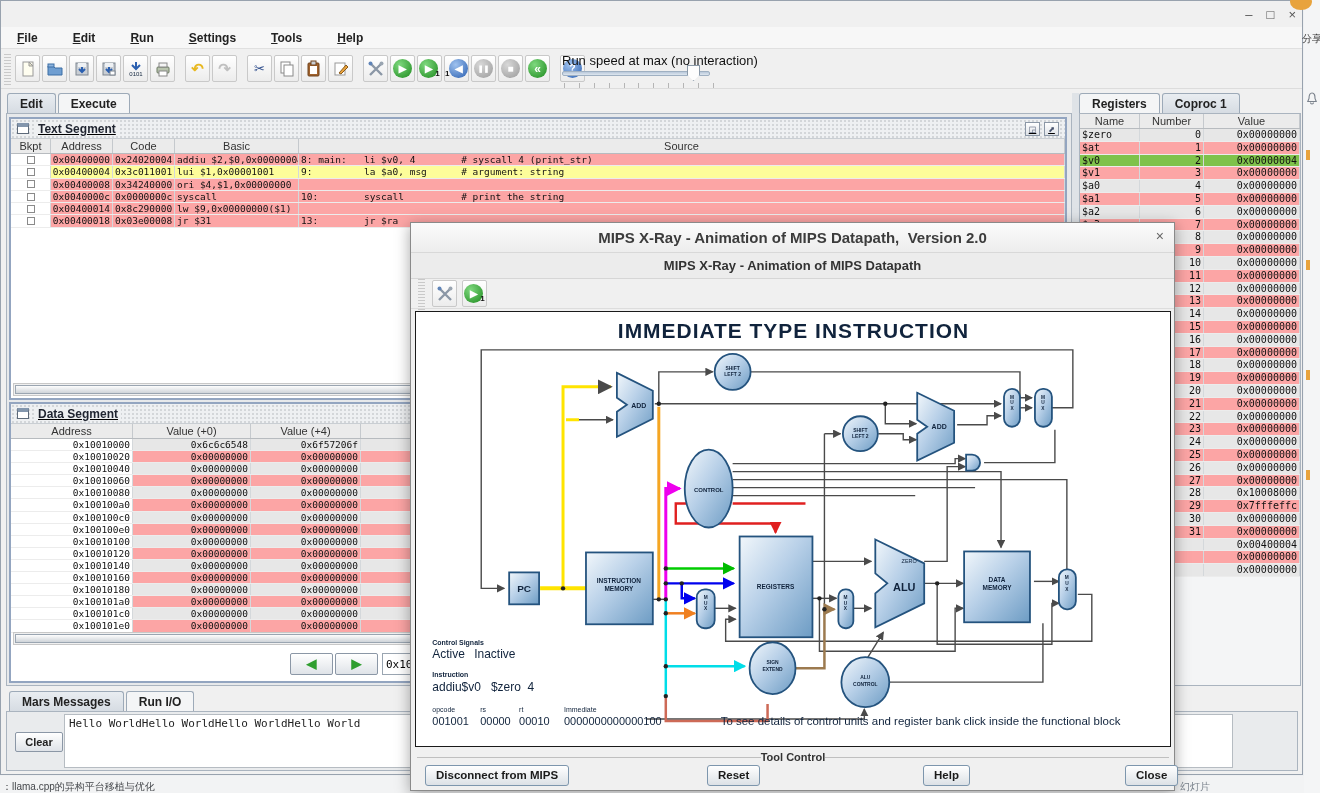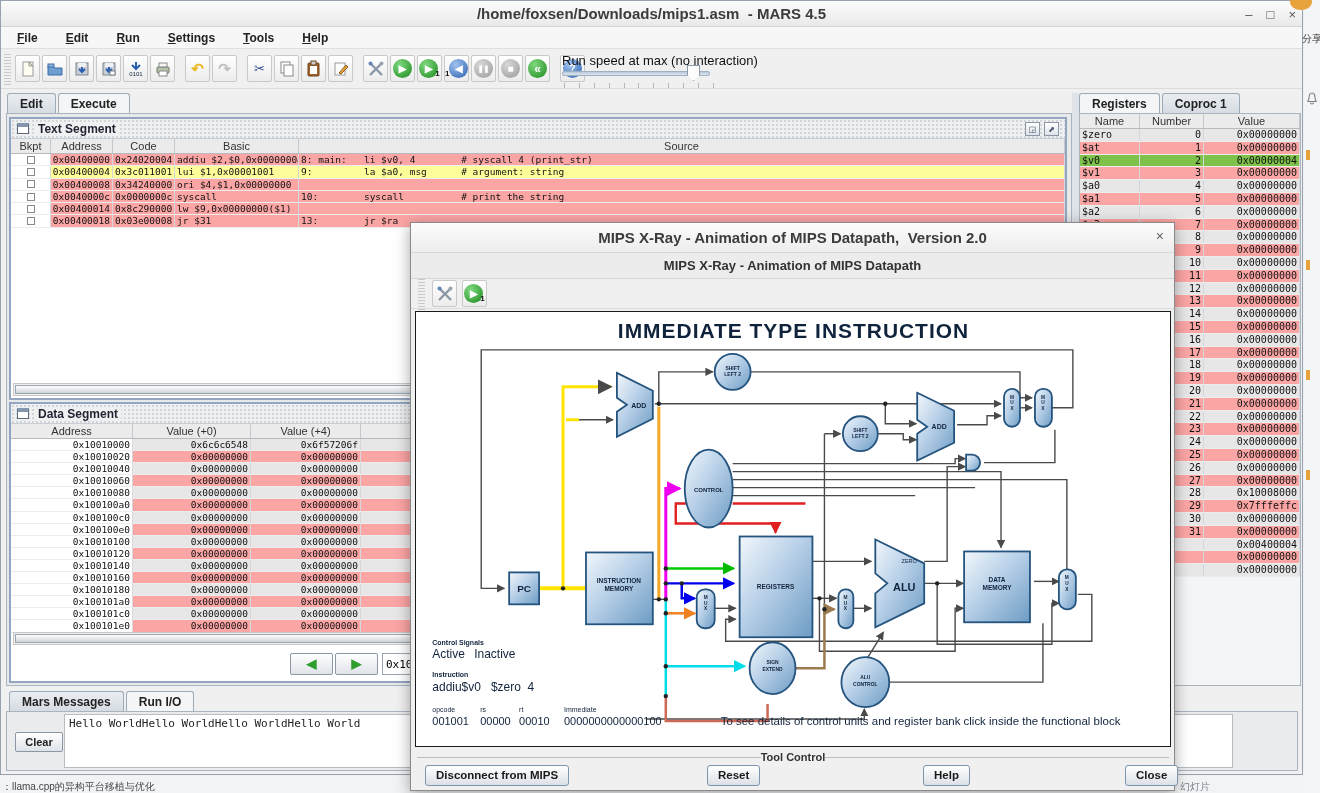--- a/index.html
+++ b/index.html
@@ -11,21 +11,21 @@
     background:#f0f0f0; border:1px solid #98a2ae; z-index:1; }
   #titlebar { position:absolute; left:0; top:0; right:0; height:26px;
     background:linear-gradient(#fcfcfc,#e9e9e9); border-bottom:1px solid #d5d5d5;
     display:flex; align-items:center; justify-content:center; }
   #titlebar .t { font-weight:bold; font-size:15px; color:#3c3c3c; white-space:pre; }
   .winctl { position:absolute; top:0; right:6px; height:26px; display:flex; gap:14px;
     align-items:center; color:#555; font-size:13px; }
   .winctl span { cursor:default; }
   #menubar { position:absolute; left:0; top:26px; right:0; height:22px;
     background:#f7f7f7; border-bottom:1px solid #e0e0e0; display:flex; align-items:center;
-    padding-left:8px; gap:12px; }
+    padding-left:8px; gap:19px; }
   .menu-item { font-size:12px; font-weight:bold; color:#222; padding:2px 8px; }
   .menu-item::first-letter { text-decoration:underline; }
   #toolbar { position:absolute; left:0; top:48px; right:0; height:40px;
     background:#f0f0f0; border-bottom:1px solid #dcdcdc; display:flex; align-items:center; }
   .tb-grip { width:7px; height:32px; margin:0 3px;
     background:repeating-linear-gradient(0deg,#c9c9c9 0 1px,transparent 1px 3px); }
   .tb-btn { width:25px; height:27px; margin:0 1px; border:1px solid #c9c9c9; border-radius:2px;
     background:linear-gradient(#ffffff,#ececec); display:flex; align-items:center; justify-content:center; }
   .tb-sep { width:8px; }
   .cico { width:19px; height:19px; border-radius:50%; display:flex; align-items:center; justify-content:center;
@@ -47,21 +47,21 @@
     padding:3px 12px 4px; border:1px solid #9daab8; border-bottom:none;
     background:linear-gradient(#e9edf1,#d4dae1); border-radius:3px 3px 0 0; margin-right:2px; }
   .tab.sel { background:#f4f5f6; position:relative; top:0px; }
   #left-tabs { position:absolute; left:6px; top:92px; }
   
   #exec-panel { position:absolute; left:5px; top:112px; width:1066px; height:573px;
     background:#e7e9eb; border:1px solid #aab4bf; }
   .iframe { position:absolute; border:2px solid #93a5c0; background:#fff; }
   .iframe-title { height:20px; background:#eef0f2; border-bottom:1px solid #c9ced3;
     background-image:radial-gradient(#d3d6d9 1px, transparent 1px); background-size:4px 4px;
-    display:flex; align-items:center; padding:0 6px; gap:6px; }
+    display:flex; align-items:center; padding:0 6px; gap:6px;text-decoration:underline; }
   .iframe-title b { font-size:12px; color:#1f2430;
     background:#eef0f2; padding:0 3px; }
   .win-mini-icon { width:12px; height:11px; border:1px solid #5d6a7a; background:#fff; border-top:4px solid #8396ad; }
   .if-btns { margin-left:auto; display:flex; gap:4px; }
   .if-btn { width:15px; height:14px; border:1px solid #8b97a6; background:linear-gradient(#fff,#dfe3e8);
     font-size:8px; color:#45506b; text-align:center; line-height:13px; }
   
   .thead { display:grid; background:#ebebeb; border-bottom:1px solid #b7bbbf;
     font-size:11px; color:#333; text-align:center; }
   .thead div { border-right:1px solid #c5c9cd; padding:1px 0; overflow:hidden; white-space:nowrap; }
@@ -138,23 +138,20 @@
   #strip { position:absolute; left:1304px; top:0; width:16px; height:793px; background:#f4f5f6; z-index:2; }
   .omark { position:absolute; left:2px; width:4px; height:10px; background:#e8a33d; }
   #bg-bottom { position:absolute; left:0; top:776px; width:1320px; height:17px; background:#f2f3f4; }
   .bgtext { font-size:10px; color:#44474b; }
 </style>
 </head>
 <body>
 
 <div id="mars">
 
-  <div id="titlebar">
-    <span class="t">/home/foxsen/Downloads/mips1.asm  - MARS 4.5</span>
-  </div>
   <div class="winctl">
     <span>–</span>
     <span>□</span>
     <span>×</span>
   </div>
 
   <div id="menubar">
 
   <span class="menu-item">File</span>
       <span class="menu-item">Edit</span>

